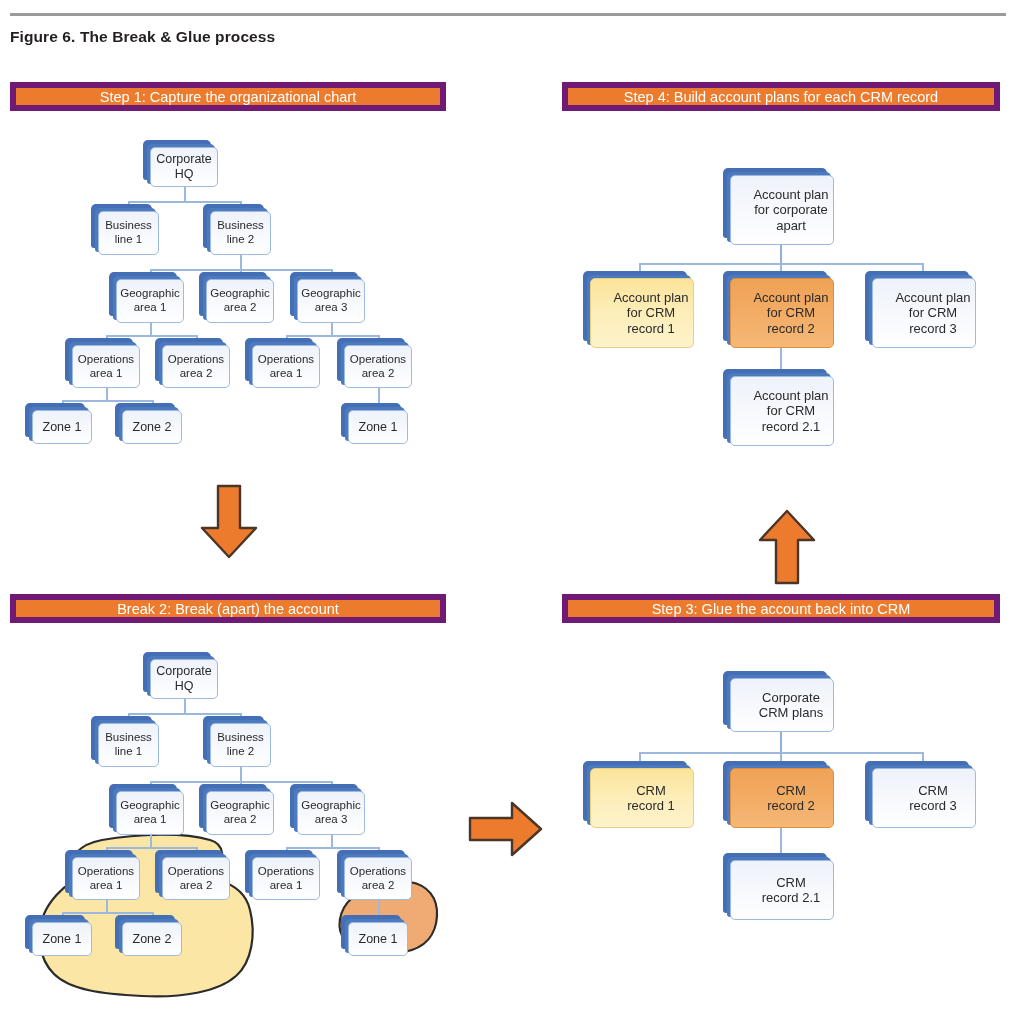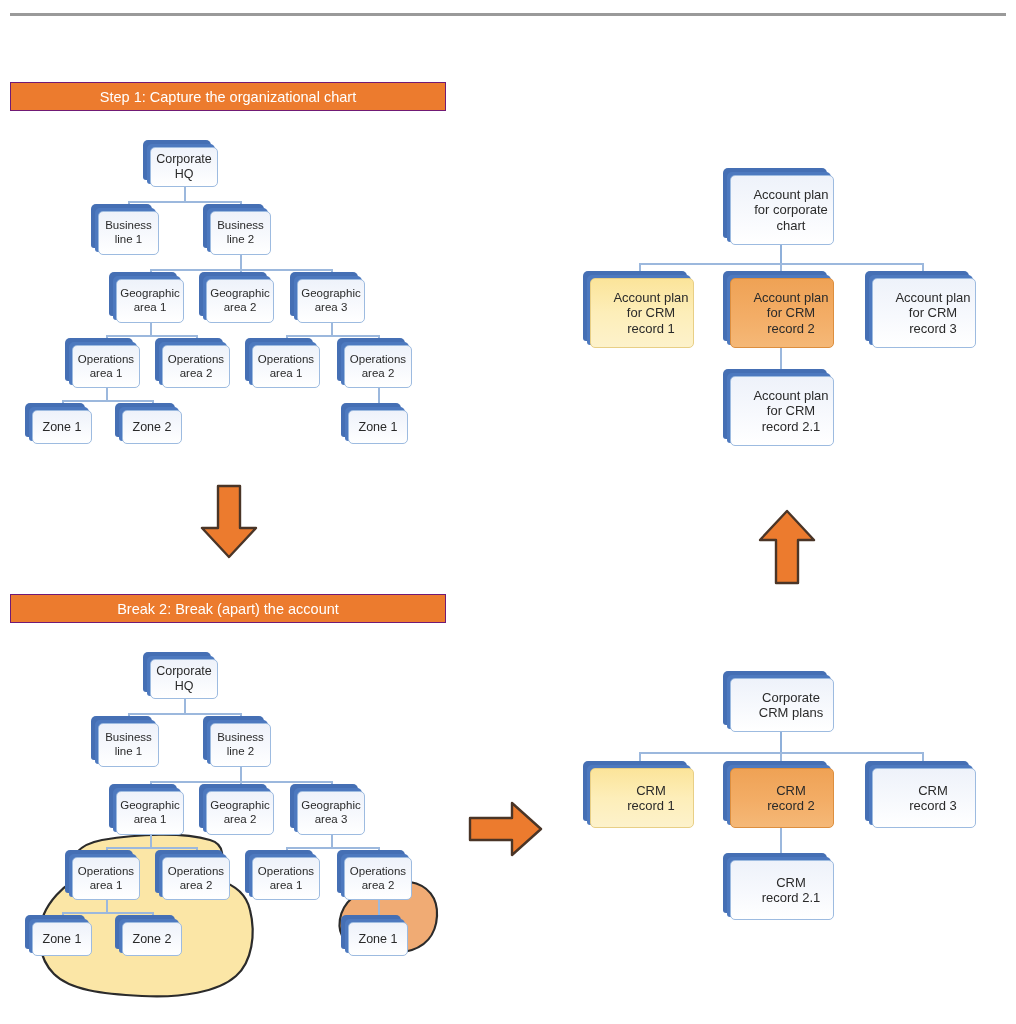--- a/index.html
+++ b/index.html
@@ -21,21 +21,21 @@
   .fig-title{
     position:absolute;left:10px;top:28px;
     font-size:15.5px;font-weight:bold;letter-spacing:.1px;
     color:#231f20;white-space:nowrap;
   }
 
   
   .step-bar{
     position:absolute;height:29px;
     background:#ec7b2e;
-    border:1px solid #701a75;
+    border:6px solid #701a75;
     box-sizing:border-box;
     display:flex;align-items:center;justify-content:center;
     color:#ffffff;font-size:14.5px;white-space:nowrap;
   }
   #bar-step1{left:10px;top:82px;width:436px;}
   #bar-step4{left:562px;top:82px;width:438px;}
   #bar-step2{left:10px;top:594px;width:436px;}
   #bar-step3{left:562px;top:594px;width:438px;}
 
   
@@ -98,30 +98,37 @@
   
   .blob{position:absolute;}
   .blob svg{display:block;overflow:visible;}
 </style>
 </head>
 <body>
 
 <div id="page">
 
   <div class="top-rule"></div>
+  <div class="fig-title">Figure 6. The Break &amp; Glue process</div>
 
   <div class="step-bar" id="bar-step1">
     <span>Step 1: Capture the organizational chart</span>
   </div>
 
+  <div class="step-bar" id="bar-step4">
+    <span>Step 4: Build account plans for each CRM record</span>
+  </div>
 
   <div class="step-bar" id="bar-step2">
     <span>Break 2: Break (apart) the account</span>
   </div>
 
+  <div class="step-bar" id="bar-step3">
+    <span>Step 3: Glue the account back into CRM</span>
+  </div>
 
   <div class="panel" id="panel1">
 
     <div class="ln v" style="left:174px;top:67px;height:14px;"></div>
     <div class="ln h" style="left:118px;top:81px;width:113px;"></div>
     <div class="ln v" style="left:118px;top:81px;height:10px;"></div>
     <div class="ln v" style="left:230px;top:81px;height:10px;"></div>
 
     <div class="ln v" style="left:230px;top:135px;height:14px;"></div>
     <div class="ln h" style="left:140px;top:149px;width:182px;"></div>
@@ -257,21 +264,21 @@
     <div class="ln h" style="left:77px;top:143px;width:283px;"></div>
     <div class="ln v" style="left:77px;top:143px;height:15px;"></div>
     <div class="ln v" style="left:218px;top:143px;height:15px;"></div>
     <div class="ln v" style="left:360px;top:143px;height:15px;"></div>
     <div class="ln v" style="left:218px;top:228px;height:28px;"></div>
 
     <div class="node lg" style="left:168px;top:55px;width:104px;height:70px;">
       <div class="shadow"></div>
       <div class="shadow2"></div>
       <div class="face">
-        <span><span>Account plan</span><br><span>for corporate</span><br><span>chart</span></span>
+        <span><span>Account plan</span><br><span>for corporate</span><br><span>apart</span></span>
       </div>
     </div>
 
     <div class="node lg yellow" style="left:28px;top:158px;width:104px;height:70px;">
       <div class="shadow"></div>
       <div class="shadow2"></div>
       <div class="face">
         <span><span>Account plan</span><br><span>for CRM</span><br><span>record 1</span></span>
       </div>
     </div>

